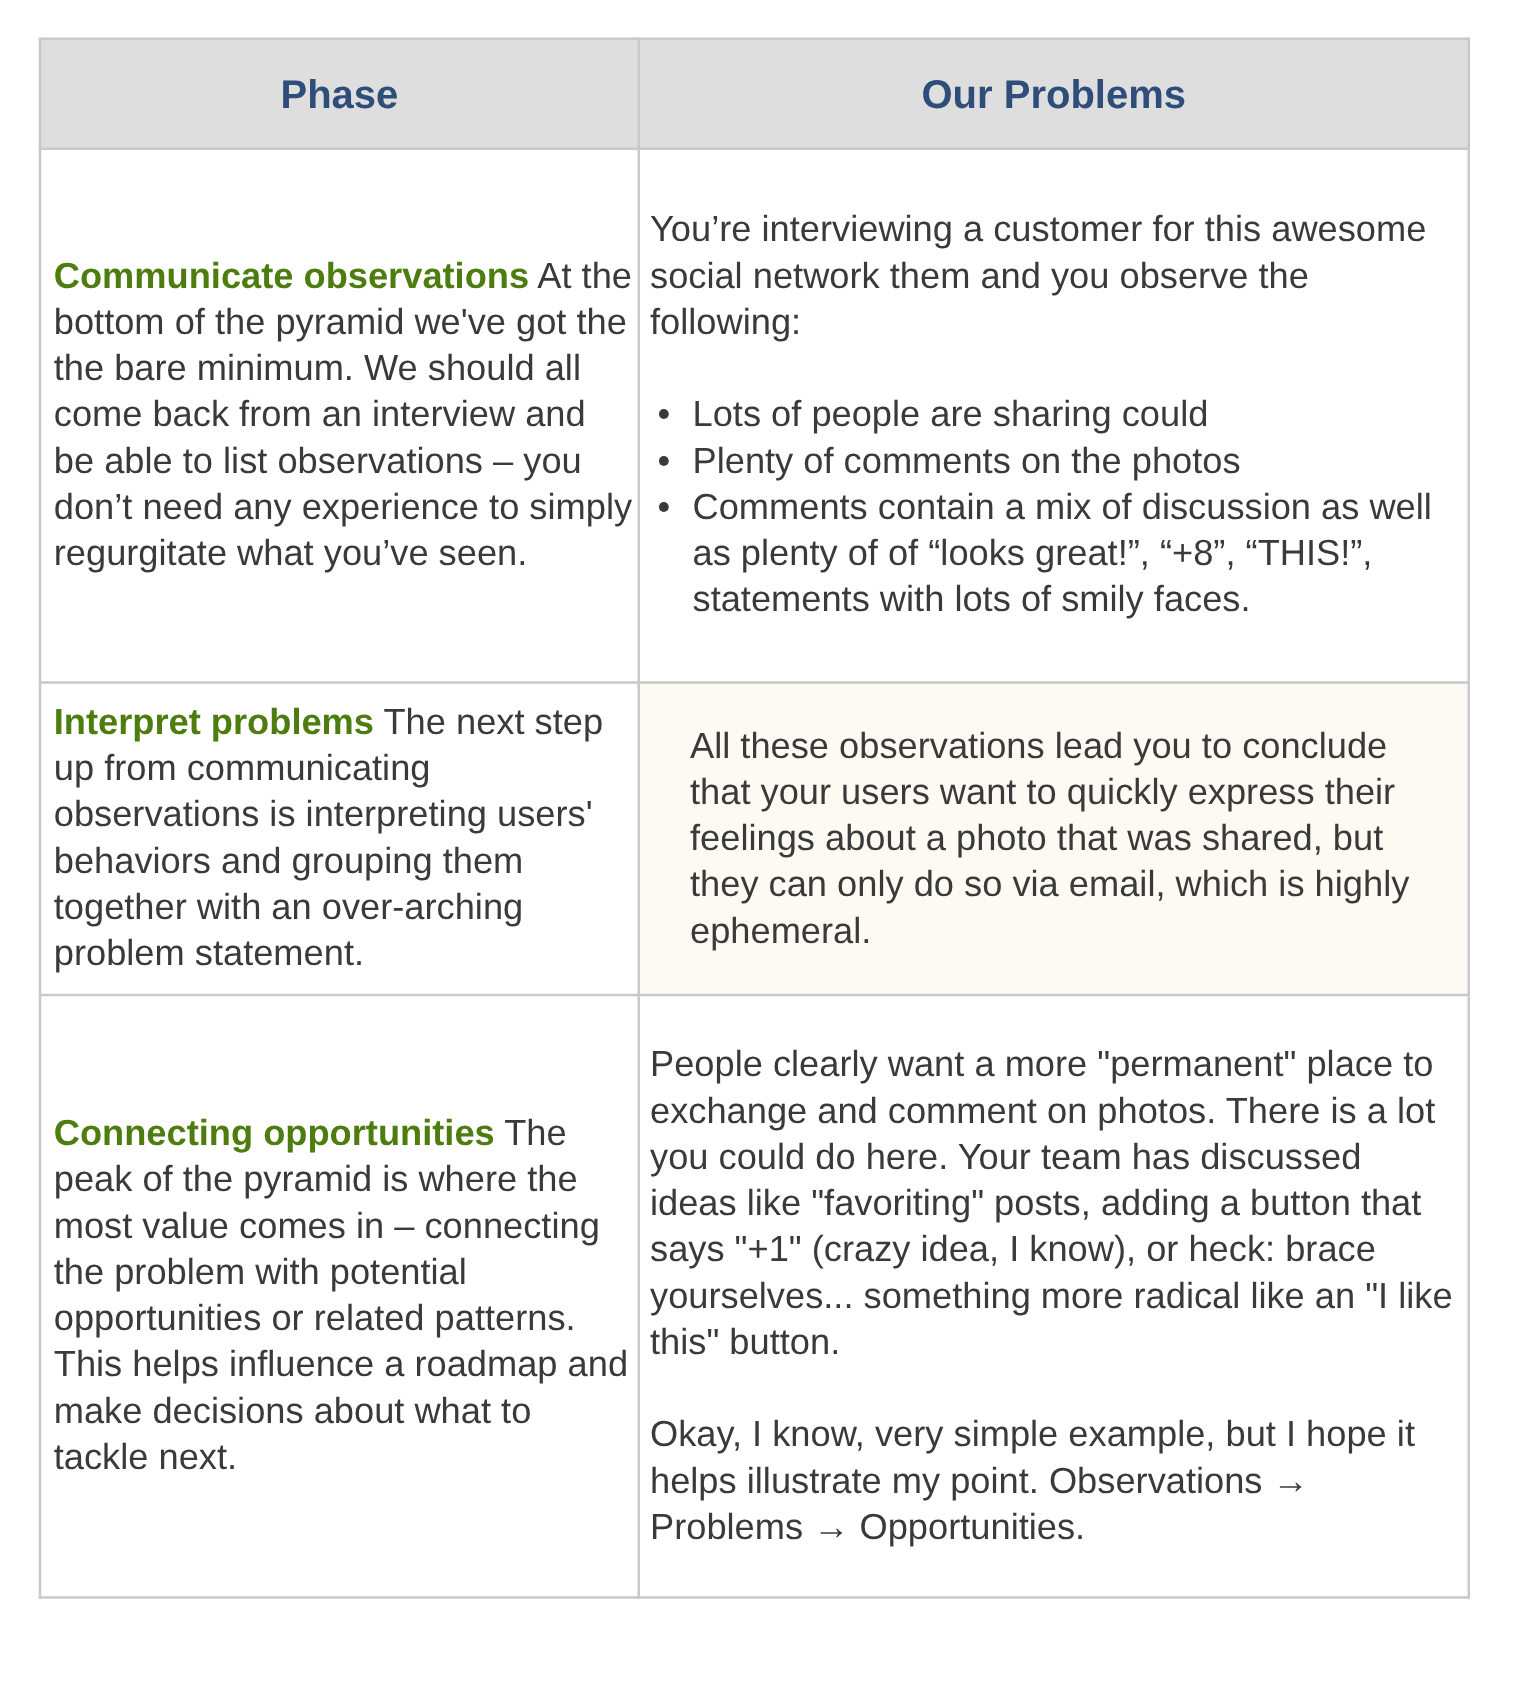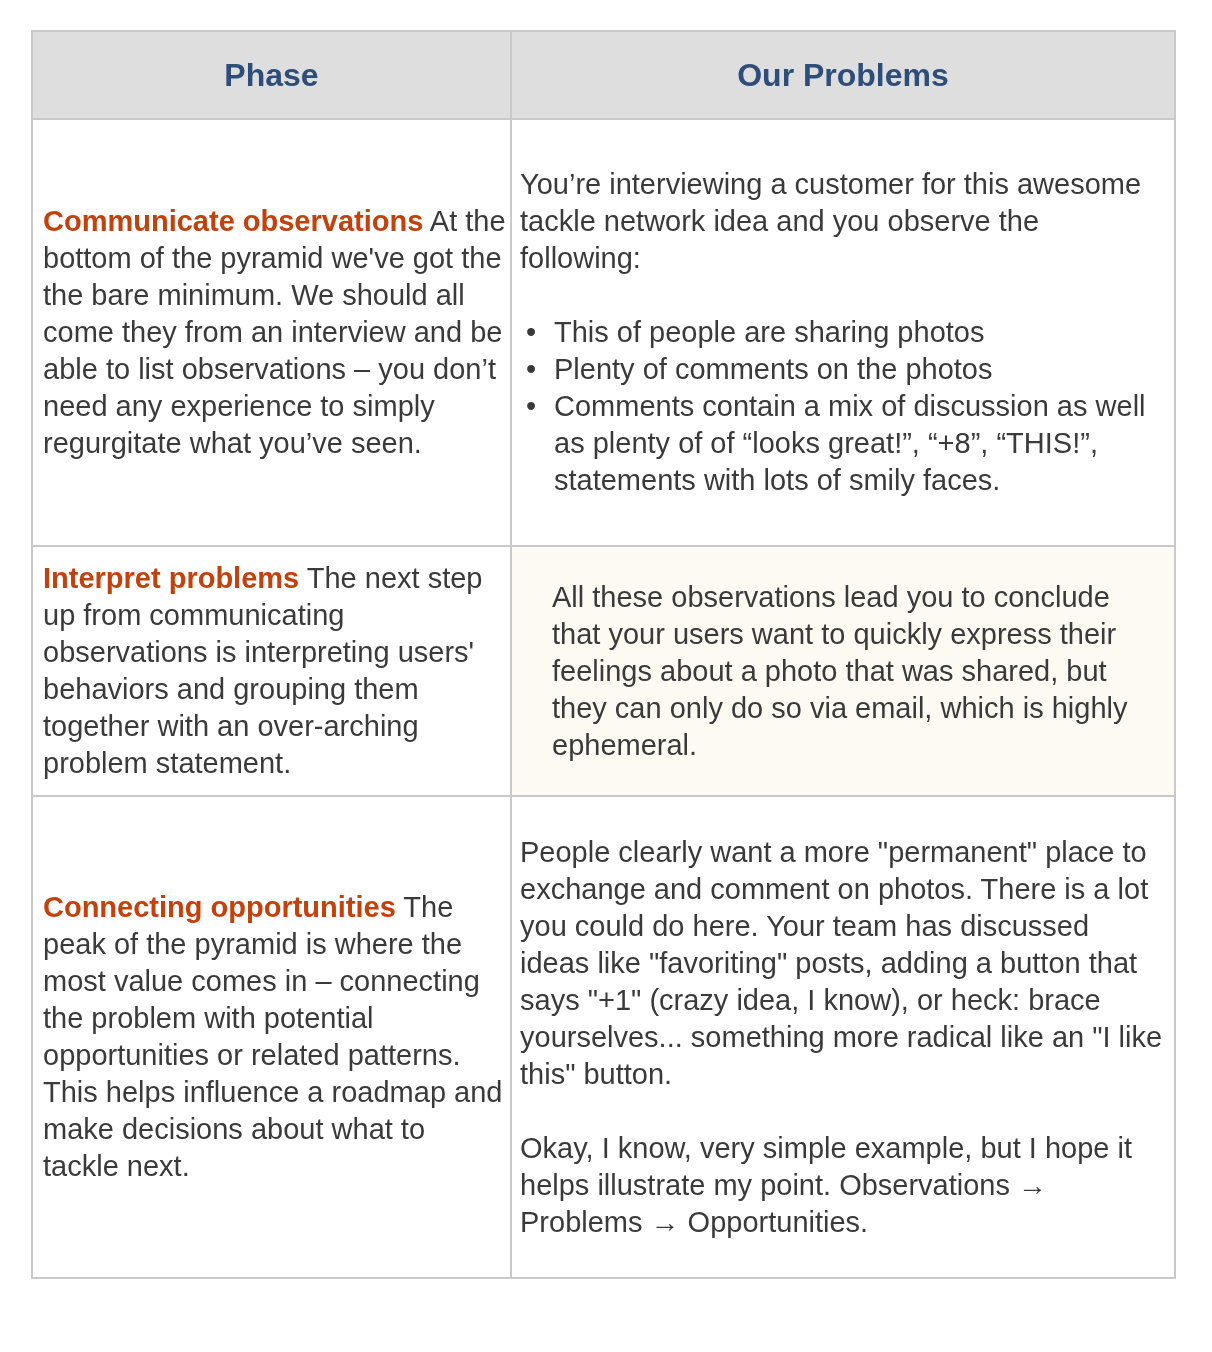--- a/index.html
+++ b/index.html
@@ -42,21 +42,21 @@
     text-align: left;
   }
   tr.row-1 { height: 427px; }
   tr.row-2 { height: 250px; }
   tr.row-3 { height: 482px; }
   td.phase-cell   { padding: 6px 4px 6px 10px; }
   td.example-cell { padding: 6px 10px 6px 8px; }
   td.example-cell.tinted { background: var(--row2_example_bg, #fcfaf2); padding-left: 40px; }
   .cell-title {
     font-weight: bold;
-    color: #c2410c;
+    color: #4d7c0f;
   }
   ul.bullet-list {
     list-style: none;
     margin: 37px 0 0 0;
     padding: 0;
   }
   ul.bullet-list li {
     position: relative;
     padding-left: 34px;
   }
@@ -79,28 +79,28 @@
   <thead>
     <tr>
       <th>Phase</th>
       <th>Our Problems</th>
     </tr>
   </thead>
   <tbody>
     <tr class="row-1">
       <td class="phase-cell">
         <span class="cell-title">Communicate observations</span>
-        <span>At the bottom of the pyramid we've got the the bare minimum. We should all come they from an interview and be able to list observations – you don’t need any experience to simply regurgitate what you’ve seen.</span>
+        <span>At the bottom of the pyramid we've got the the bare minimum. We should all come back from an interview and be able to list observations – you don’t need any experience to simply regurgitate what you’ve seen.</span>
       </td>
       <td class="example-cell">
-        <p>You’re interviewing a customer for this awesome tackle network idea and you observe the following:</p>
+        <p>You’re interviewing a customer for this awesome social network them and you observe the following:</p>
         <ul class="bullet-list">
           <li>
             <span class="bullet">•</span>
-            <span>This of people are sharing photos</span>
+            <span>Lots of people are sharing could</span>
           </li>
           <li>
             <span class="bullet">•</span>
             <span>Plenty of comments on the photos</span>
           </li>
           <li>
             <span class="bullet">•</span>
             <span>Comments contain a mix of discussion as well as plenty of of “looks great!”, “+8”, “THIS!”, statements with lots of smily faces.</span>
           </li>
         </ul>

